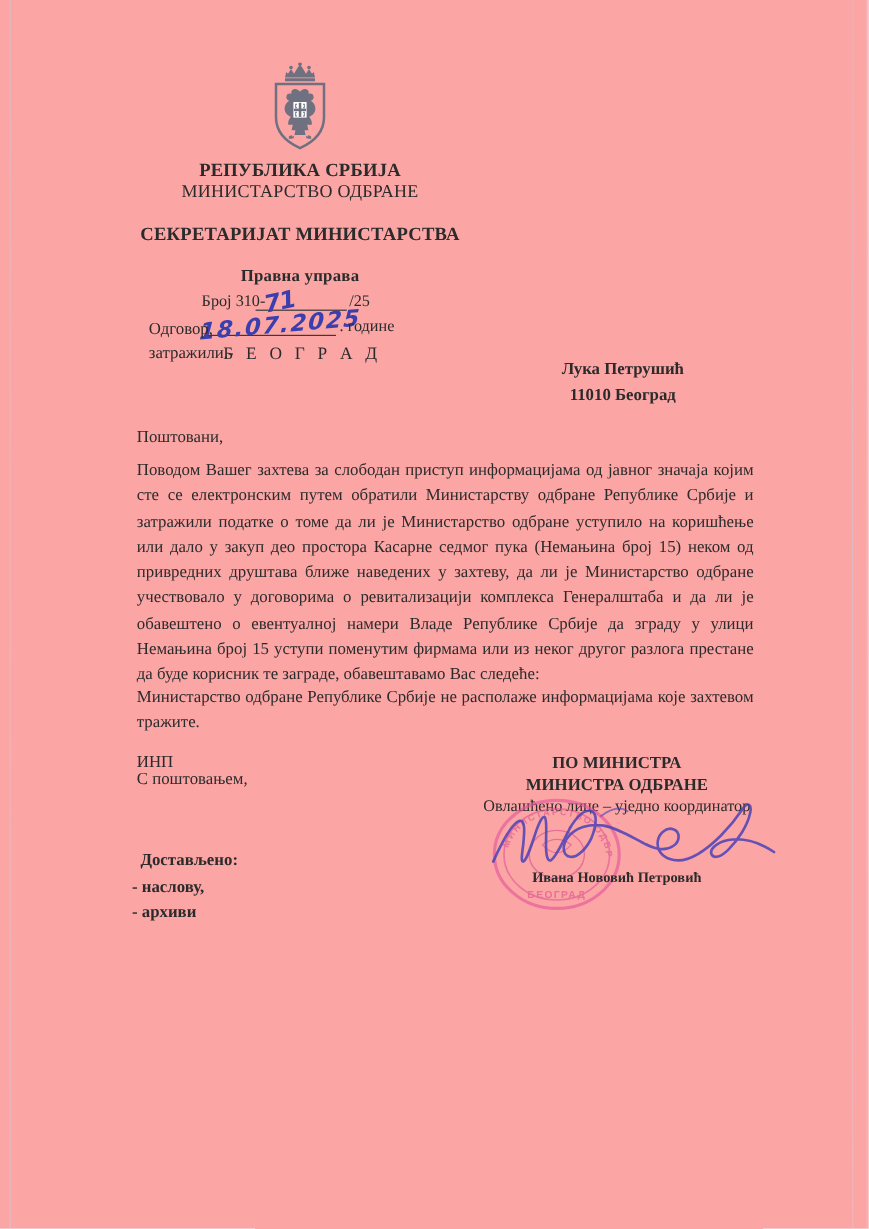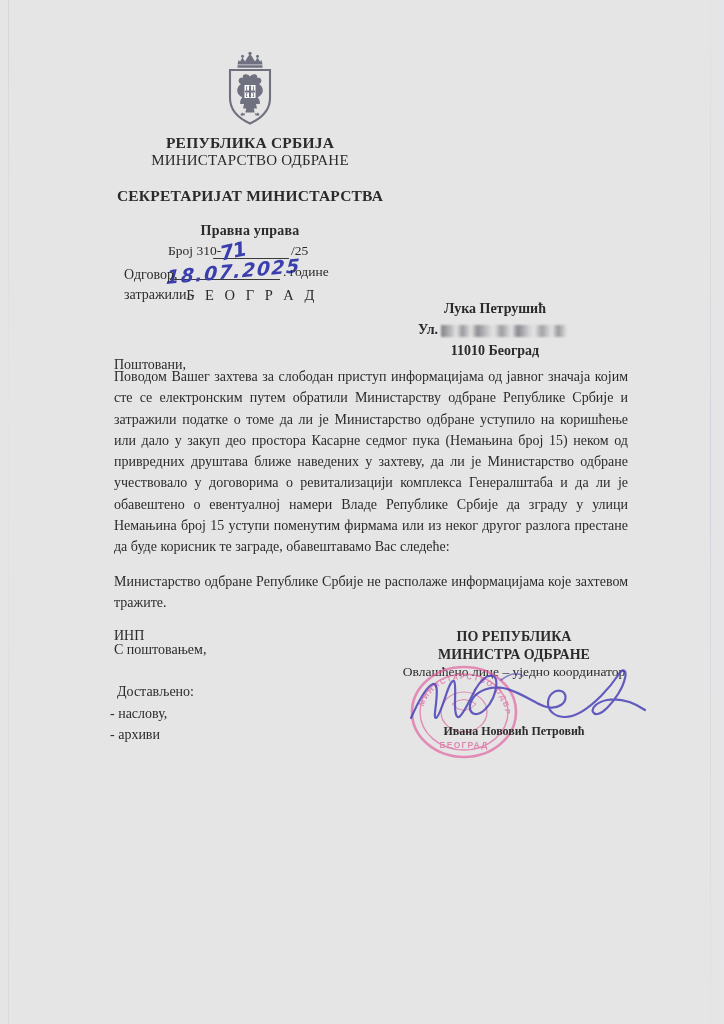--- a/index.html
+++ b/index.html
@@ -9,21 +9,21 @@
     background: #ffffff;
   }
   body {
     font-family: "Liberation Serif", "DejaVu Serif", serif;
     color: #2b2b2b;
   }
   #page {
     position: relative;
     width: 724px;
     height: 1024px;
-    background: #e5e5e5;
+    background: #fca5a5;
     overflow: hidden;
     box-sizing: border-box;
   }
   
   .scan-edge-left {
     position: absolute;
     left: 8px; top: 0; bottom: 0;
     width: 1px;
     background: linear-gradient(to bottom, rgba(200,202,214,0.55), rgba(220,222,232,0.2) 40%, rgba(205,207,220,0.5));
   }
@@ -139,21 +139,21 @@
   
   .odgovor {
     position: absolute;
     left: 124px;
     top: 265px;
     font-size: 14px;
     line-height: 1.45;
   }
   .recipient {
     position: absolute;
-    left: 400px;
+    left: 424px;
     top: 298px;
     font-size: 14px;
     font-weight: bold;
     line-height: 1.5;
     text-align: center;
     width: 190px;
   }
   .recipient .r-street {
     text-align: left;
     padding-left: 18px;
@@ -187,21 +187,21 @@
     font-size: 14px;
   }
   .body-para {
     position: absolute;
     left: 114px;
     width: 514px;
     font-size: 14px;
     line-height: 1.52;
     text-align: justify;
   }
-  #para-1 { top: 366px; }
+  #para-1 { top: 382px; }
   #para-2 { top: 551px; margin-top: 20px; }
   .closing {
     position: absolute;
     left: 114px;
     top: 598px;
     font-size: 14px;
     margin-top: 44px;
   }
   .inp {
     position: absolute;
@@ -245,23 +245,24 @@
     width: 250px;
     height: 80px;
     z-index: 3;
     pointer-events: none;
   }
 
   
   .delivered {
     position: absolute;
     left: 110px;
-    top: 681px;
+    top: 707px;
     font-size: 14px;
     line-height: 1.55;
+    font-weight: bold;
   }
   .delivered .d-title { padding-left: 7px; }
 </style>
 </head>
 <body>
 
 <div id="page">
 
   <div class="scan-edge-left"></div>
   <div class="scan-edge-right"></div>
@@ -330,34 +331,33 @@
     <div class="beograd">Б Е О Г Р А Д</div>
   </div>
 
   <div class="odgovor">
     <div>Одговор,</div>
     <div>затражили.-</div>
   </div>
 
   <div class="recipient">
     <div>Лука Петрушић</div>
-    <div class="r-street"><span>Ул.</span><span class="redaction"></span></div>
     <div>11010 Београд</div>
   </div>
 
   <div class="salutation">Поштовани,</div>
 
   <div class="body-para" id="para-1">Поводом Вашег захтева за слободан приступ информацијама од јавног значаја којим сте се електронским путем обратили Министарству одбране Републике Србије и затражили податке о томе да ли је Министарство одбране уступило на коришћење или дало у закуп део простора Касарне седмог пука (Немањина број 15) неком од привредних друштава ближе наведених у захтеву, да ли је Министарство одбране учествовало у договорима о ревитализацији комплекса Генералштаба и да ли је обавештено о евентуалној намери Владе Републике Србије да зграду у улици Немањина број 15 уступи поменутим фирмама или из неког другог разлога престане да буде корисник те заграде, обавештавамо Вас следеће:</div>
   <div class="body-para" id="para-2">Министарство одбране Републике Србије не располаже информацијама које захтевом тражите.</div>
 
   <div class="closing">С поштовањем,</div>
   <div class="inp">ИНП</div>
 
   <div class="sigblock">
-    <div class="sig-l1">ПО РЕПУБЛИКА</div>
+    <div class="sig-l1">ПО МИНИСТРА</div>
     <div class="sig-l2">МИНИСТРА ОДБРАНЕ</div>
     <div class="sig-l3">Овлашћено лице – уједно координатор</div>
     <div class="sig-name">Ивана Нововић Петровић</div>
   </div>
 
   <svg class="seal" viewBox="0 0 112 96" aria-hidden="true">
     <g opacity="0.62">
       <ellipse cx="56" cy="48" rx="52" ry="45" fill="none" stroke="#e0559a" stroke-width="2.6"></ellipse>
       <ellipse cx="56" cy="48" rx="44" ry="38" fill="none" stroke="#e0559a" stroke-width="1.4"></ellipse>
       <ellipse cx="56" cy="48" rx="23" ry="20" fill="none" stroke="#d9518f" stroke-width="1.2"></ellipse>

